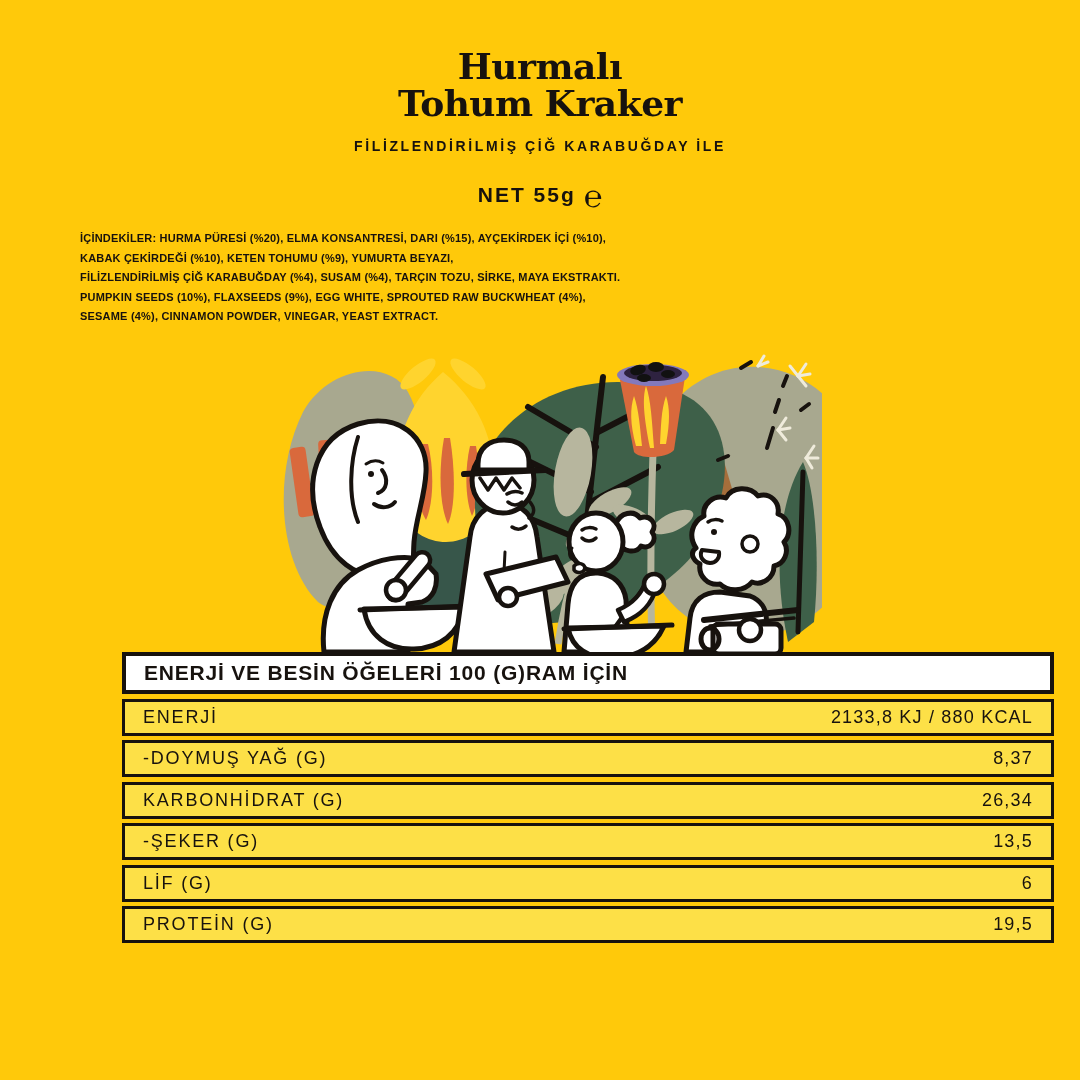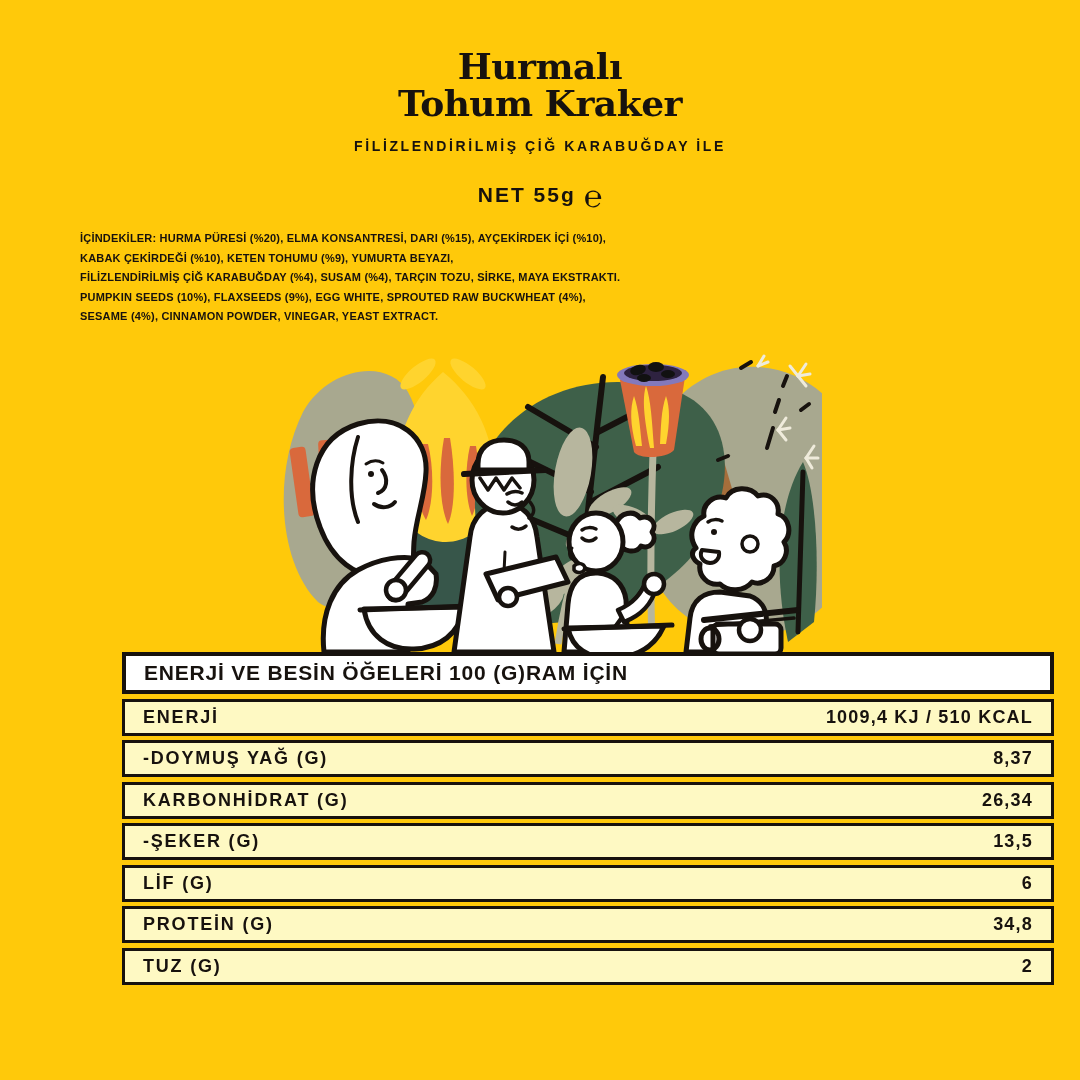--- a/index.html
+++ b/index.html
@@ -32,24 +32,24 @@
   }
   .ing-label{font-weight:700;}
   
   .ntable{top:652px;left:90px;width:932px;margin-left:32px;}
   .ntable .thead{
     position:relative;background:#FFFFFF;border:4px solid #17120E;
     height:42px;display:flex;align-items:center;padding:0 18px;
     box-sizing:border-box;font-size:21px;font-weight:700;letter-spacing:.8px;
   }
   .ntable .trow{
-    position:relative;background:#fef9c3;border:3.5px solid #17120E;
+    position:relative;background:#fde047;border:3.5px solid #17120E;
     height:37px;margin-top:4.5px;display:flex;align-items:center;
     justify-content:space-between;padding:0 18px;box-sizing:border-box;
-    font-size:18px;font-weight:700;letter-spacing:1.8px;
+    font-size:18px;font-weight:400;letter-spacing:1.8px;
   }
   .ntable .tval{letter-spacing:1.2px;}
   
   .illus{top:352px;left:258px;width:564px;height:302px;}
 </style>
 </head>
 <body>
 
 <div class="abs title">
   <div>Hurmalı</div>
@@ -236,39 +236,35 @@
       <circle cx="492" cy="278" r="11" fill="#FFFFFF" stroke-width="4.5"></circle>
     </g>
   </g>
 </svg>
 
 <div class="abs ntable">
   <div class="thead">ENERJİ VE BESİN ÖĞELERİ 100 (G)RAM İÇİN</div>
 
   <div class="trow">
     <span class="tlab">ENERJİ</span>
-    <span class="tval">1009,4 KJ / 510 KCAL</span>
+    <span class="tval">2133,8 KJ / 880 KCAL</span>
   </div>
   <div class="trow">
     <span class="tlab">-DOYMUŞ YAĞ (G)</span>
     <span class="tval">8,37</span>
   </div>
   <div class="trow">
     <span class="tlab">KARBONHİDRAT (G)</span>
     <span class="tval">26,34</span>
   </div>
   <div class="trow">
     <span class="tlab">-ŞEKER (G)</span>
     <span class="tval">13,5</span>
   </div>
   <div class="trow">
     <span class="tlab">LİF (G)</span>
     <span class="tval">6</span>
   </div>
   <div class="trow">
     <span class="tlab">PROTEİN (G)</span>
-    <span class="tval">34,8</span>
-  </div>
-  <div class="trow">
-    <span class="tlab">TUZ (G)</span>
-    <span class="tval">2</span>
+    <span class="tval">19,5</span>
   </div>
 </div>
 
 </body></html>

